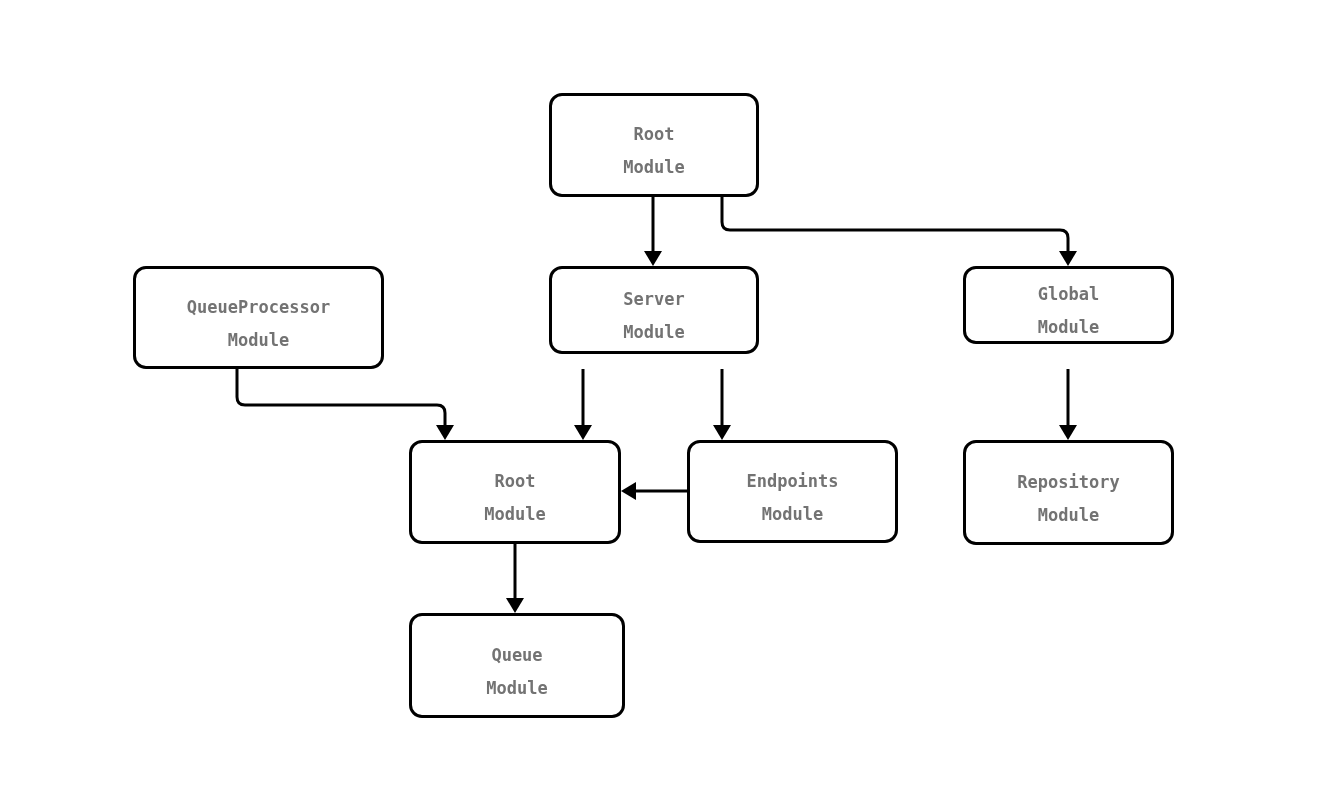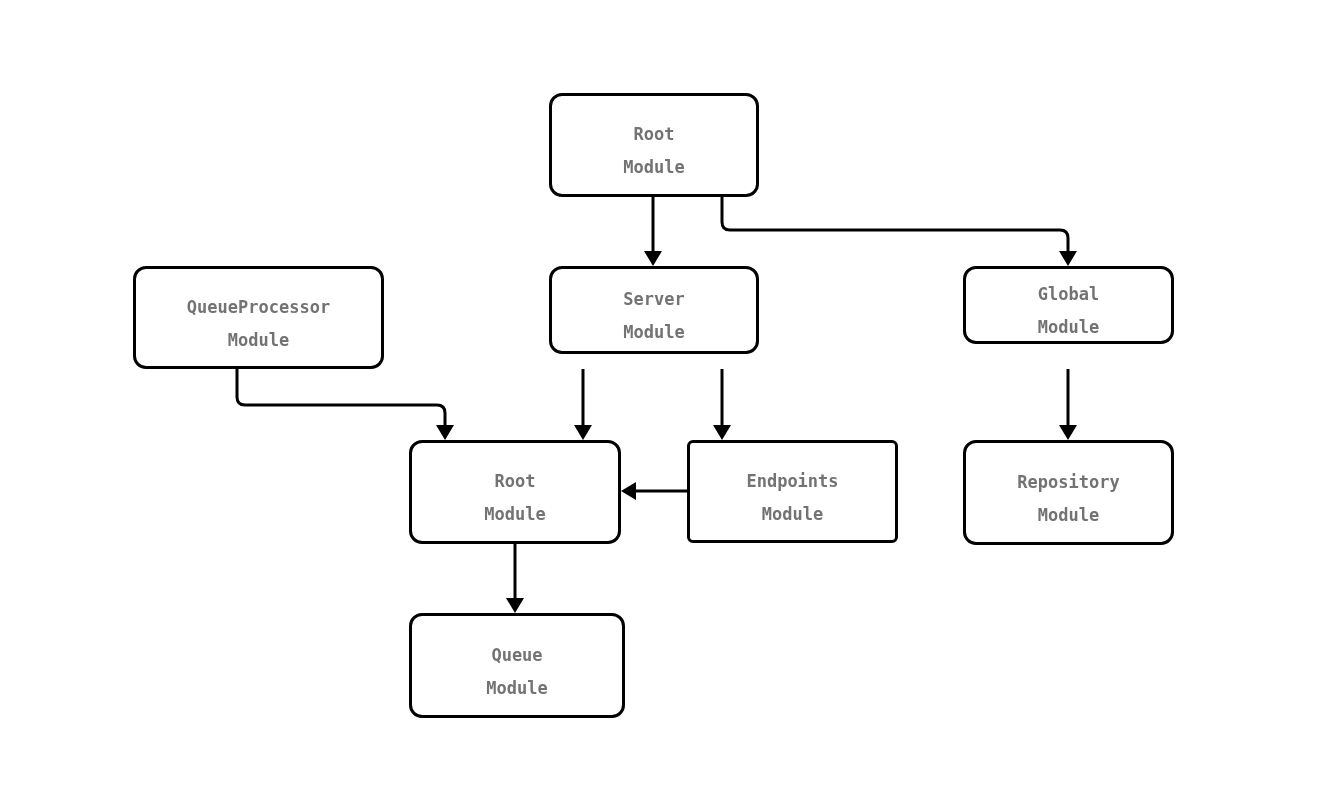--- a/index.html
+++ b/index.html
@@ -90,21 +90,21 @@
   <div class="node" style="left:963px; top:266px; width:211px; height:78px;">
     <span class="node-line">Global</span>
     <span class="node-line">Module</span>
   </div>
 
   <div class="node" style="left:409px; top:440px; width:212px; height:104px;">
     <span class="node-line">Root</span>
     <span class="node-line">Module</span>
   </div>
 
-  <div class="node" style="left:687px; top:440px; width:211px; height:103px;border-radius:6px;">
+  <div class="node" style="left:687px; top:440px; width:211px; height:103px;">
     <span class="node-line">Endpoints</span>
     <span class="node-line">Module</span>
   </div>
 
   <div class="node" style="left:963px; top:440px; width:211px; height:105px;">
     <span class="node-line">Repository</span>
     <span class="node-line">Module</span>
   </div>
 
   <div class="node" style="left:409px; top:613px; width:216px; height:105px;">

